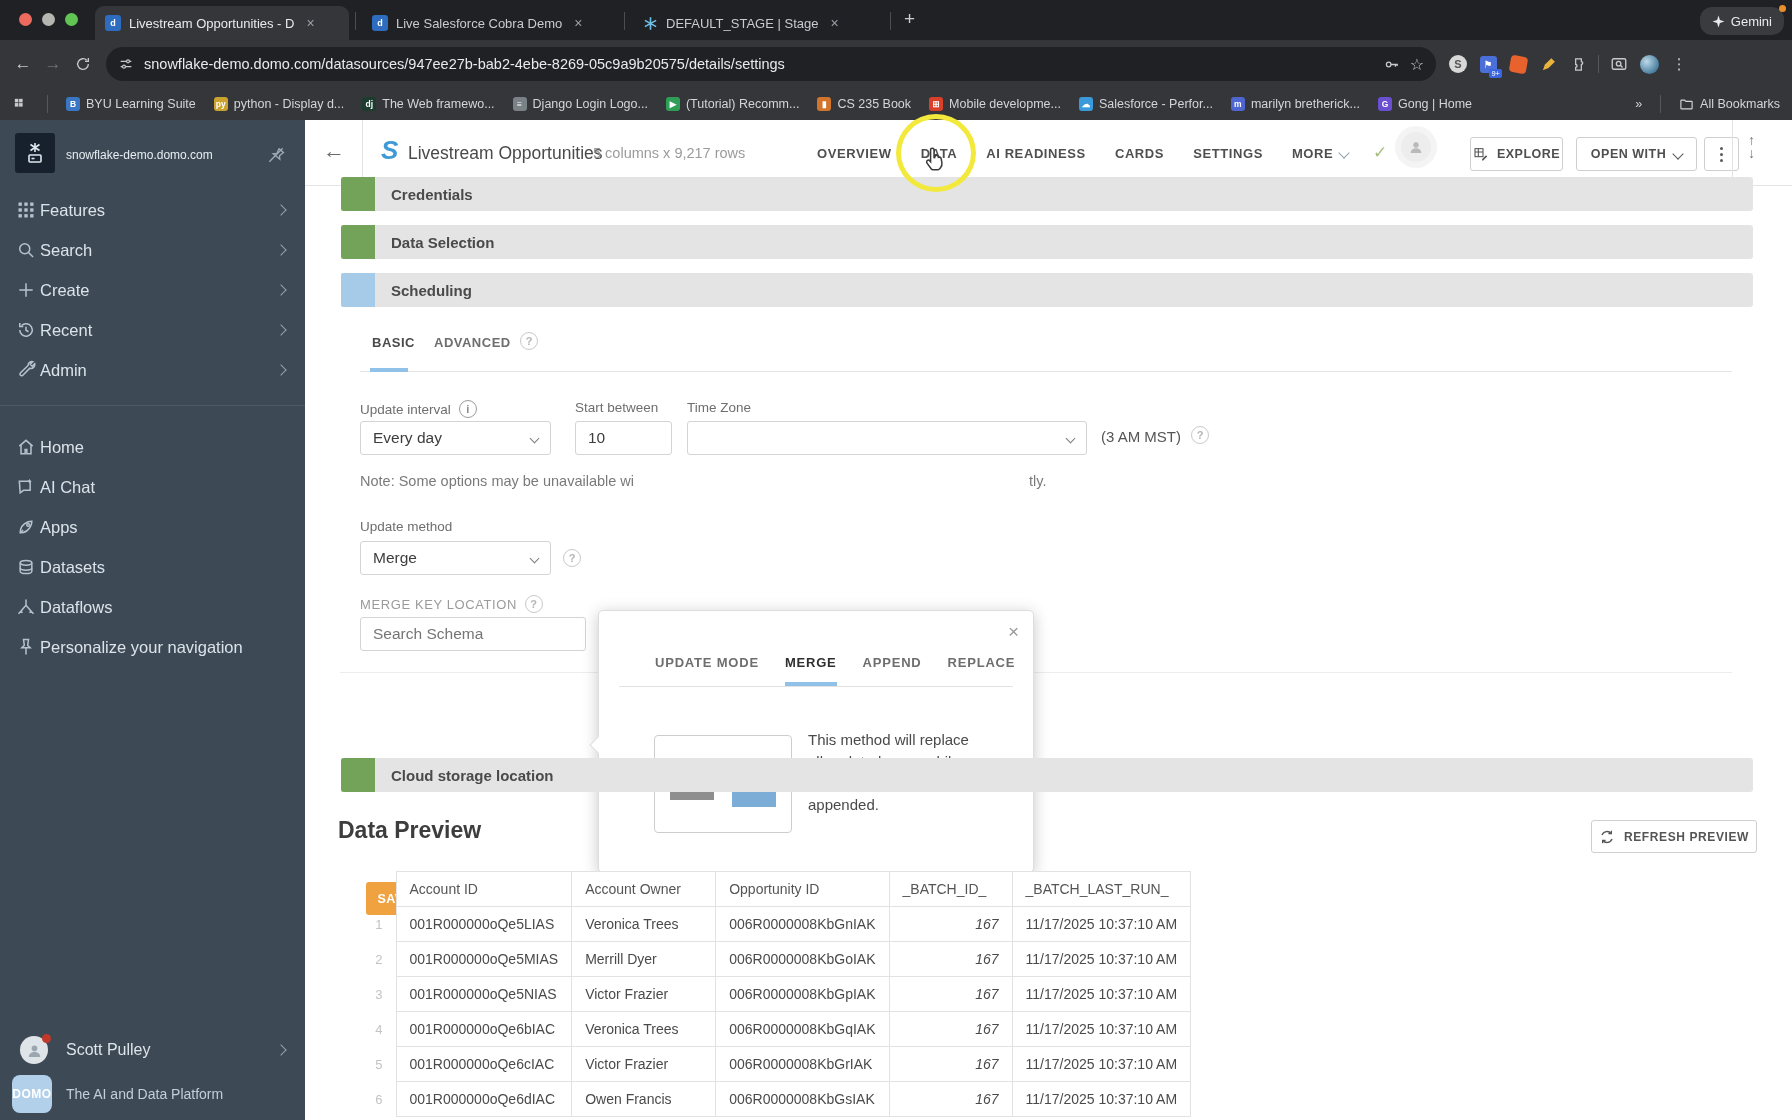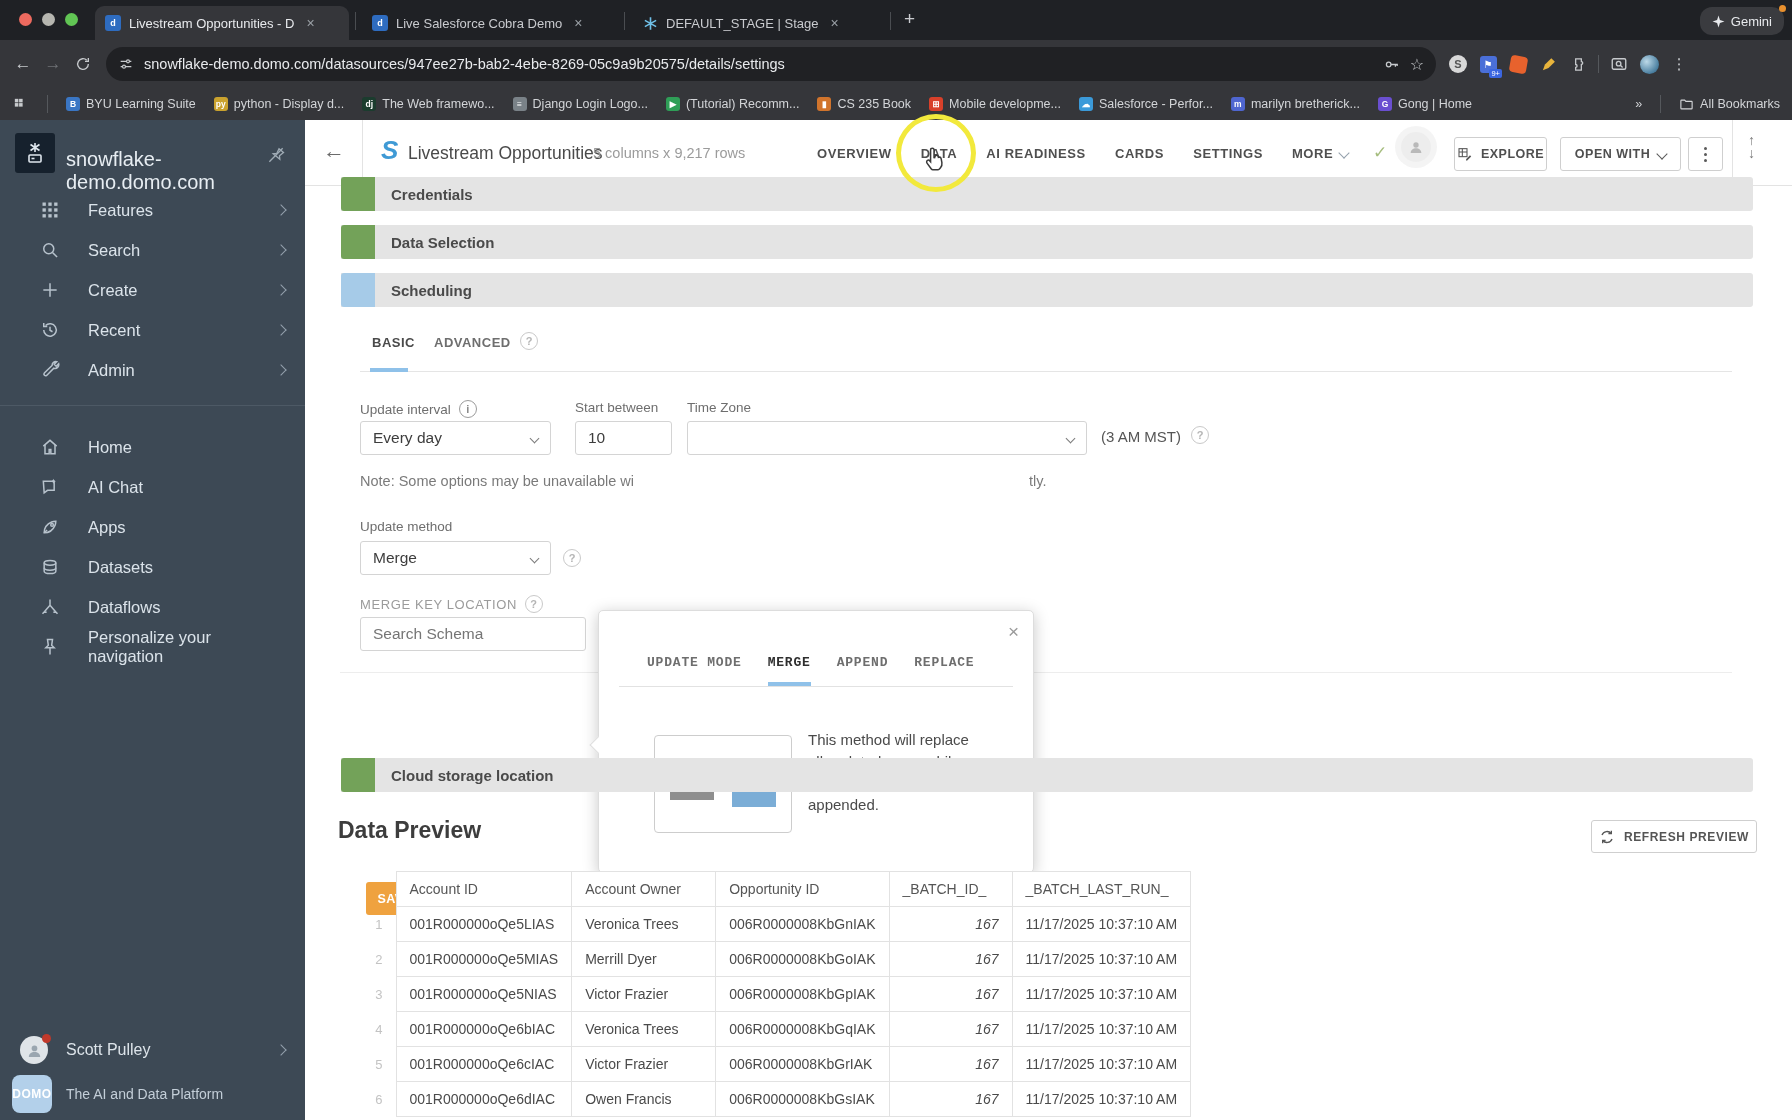--- a/index.html
+++ b/index.html
@@ -38,24 +38,24 @@
     justify-content:center; font-size:8.5px; font-weight:bold; color:#fff; }
   .vsep { width:1px; height:18px; background:#55585c; }
 
   
   #app { position:absolute; top:120px; left:0; right:0; bottom:0; background:#fff; }
 
   
   #sidebar { position:absolute; top:0; left:0; width:305px; bottom:0; background:#3d4955; color:#dde4ea; }
   #sblogo { position:absolute; top:13px; left:15px; width:40px; height:40px; background:#16212d;
     border-radius:3px; display:flex; align-items:center; justify-content:center; }
-  #sbdomain { position:absolute; top:28px; left:66px; font-size:20px; color:#e7edf2; }
+  #sbdomain { position:absolute; top:28px; left:66px; font-size:12px; color:#e7edf2; }
   #sbpin { position:absolute; top:25px; left:266px; color:#9fabb5; }
   .navcol { position:absolute; left:0; right:0; }
-  .sbitem { height:40px; display:flex; align-items:center; padding:0 20px 0 40px; gap:24px; font-size:16.5px; color:#dbe3ea; }
+  .sbitem { height:40px; display:flex; align-items:center; padding:0 20px 0 16px; font-size:16.5px; color:#dbe3ea; }
   .sbitem .ic { width:24px; color:#b7c2cc; flex:0 0 24px; }
   .sbitem .lbl { flex:1; }
   .chev { width:8px; height:8px; border-right:1.6px solid #94a1ac; border-top:1.6px solid #94a1ac;
     transform:rotate(45deg); }
   .chev.down { transform:rotate(135deg); }
   #sbdivider { position:absolute; top:285px; left:0; right:0; height:1px; background:#4d5965; }
   #sbuser { position:absolute; left:0; right:0; top:908px; height:44px; display:flex; align-items:center; padding:0 20px; gap:18px; }
   #sbuser .avatar { position:relative; width:28px; height:28px; border-radius:50%; background:#dfe4e8;
     display:flex; align-items:center; justify-content:center; }
   #sbuser .reddot { position:absolute; top:-2px; right:-3px; width:9px; height:9px; border-radius:50%; background:#c0392b; }
@@ -76,21 +76,21 @@
   #dstabs { position:absolute; top:0; left:512px; height:66px; display:flex; align-items:center; gap:29px; }
   .dstab { font-size:13px; letter-spacing:.6px; color:#4f4f4f; font-weight:600; display:flex; align-items:center; gap:7px; }
   .tabline { position:absolute; bottom:0; height:4px; }
   #settingsline { left:841px; width:70px; background:#8fc1e9; }
   #dataline { left:603px; width:56px; background:#dedede; }
   #hdrcheck { position:absolute; top:22px; left:1068px; color:#a6bd7f; font-size:17px; }
   #hdravatar { position:absolute; top:12px; left:1096px; width:30px; height:30px; border-radius:50%;
     background:#ededed; box-shadow:0 0 0 6px rgba(230,230,230,.45); display:flex; align-items:center; justify-content:center; }
   .hbtn { position:absolute; top:17px; height:34px; border:1px solid #cfcfcf; border-radius:3px; background:#fff;
     display:flex; align-items:center; justify-content:center; gap:8px; font-size:12.5px; letter-spacing:.5px;
-    color:#4f4f4f; font-weight:600; }
+    color:#4f4f4f; font-weight:600;margin-left:16px; }
   #explorebtn { left:1149px; width:93px; }
   #openwithbtn { left:1255px; width:121px; }
   #kebabbtn { left:1383px; width:35px; display:flex; flex-direction:column; gap:3px; }
   #kebabbtn i { width:3px; height:3px; border-radius:50%; background:#5a5a5a; }
   #railsep { position:absolute; top:0; left:1427px; width:1px; height:66px; background:#e3e3e3; }
   #updown { position:absolute; top:14px; left:1443px; color:#7a7a7a; font-size:14px; line-height:13px; text-align:center; }
 
   
   .secbar { position:absolute; left:36px; width:1412px; height:34px; background:#e4e4e4; border-radius:0 3px 3px 0;
     display:flex; align-items:center; }
@@ -108,21 +108,21 @@
   #savebtn { position:absolute; left:61px; top:575px; width:58px; height:33px; background:#efa23f; border:none;
     border-radius:3px; color:#fff; font-size:12.5px; font-weight:700; letter-spacing:.5px; }
   #cancelbtn { position:absolute; left:133px; top:583px; font-size:12.5px; font-weight:700; letter-spacing:.5px; color:#4f4f4f; }
 
   
   #popup { position:absolute; left:293px; top:303px; width:436px; height:263px; background:#fff;
     border:1px solid #ddd; border-radius:5px; box-shadow:0 3px 16px rgba(0,0,0,.22); }
   #popup .arrow { position:absolute; left:-7px; top:128px; width:12px; height:12px; background:#fff;
     border-left:1px solid #ddd; border-bottom:1px solid #ddd; transform:rotate(45deg); }
   #popclose { position:absolute; top:10px; right:14px; font-size:19px; color:#9b9b9b; }
-  #poptabs { position:absolute; top:44px; left:48px; display:flex; gap:26px;font-family:Liberation Mono, monospace; }
+  #poptabs { position:absolute; top:44px; left:56px; display:flex; gap:26px; }
   .poptab { font-size:13px; letter-spacing:.8px; color:#6e6e6e; font-weight:600; padding-bottom:12px; }
   .poptab.on { color:#2f2f2f; font-weight:700; border-bottom:4px solid #8fc1e9; }
   #popline { position:absolute; top:75px; left:20px; right:20px; height:1px; background:#e2e2e2; }
   #popillo { position:absolute; left:55px; top:124px; width:138px; height:98px; border:1px solid #cdcdcd; border-radius:4px; }
   #popillo .g1 { position:absolute; left:15px; top:29px; width:44px; height:16px; background:#8e8e8e; }
   #popillo .g2 { position:absolute; left:15px; top:51px; width:44px; height:13px; background:#8e8e8e; }
   #popillo .bl { position:absolute; left:77px; top:24px; width:44px; height:47px; background:#7badd6; }
   #poptext { position:absolute; left:209px; top:118px; width:172px; font-size:15px; line-height:1.45; color:#4a4a4a; }
 
   

